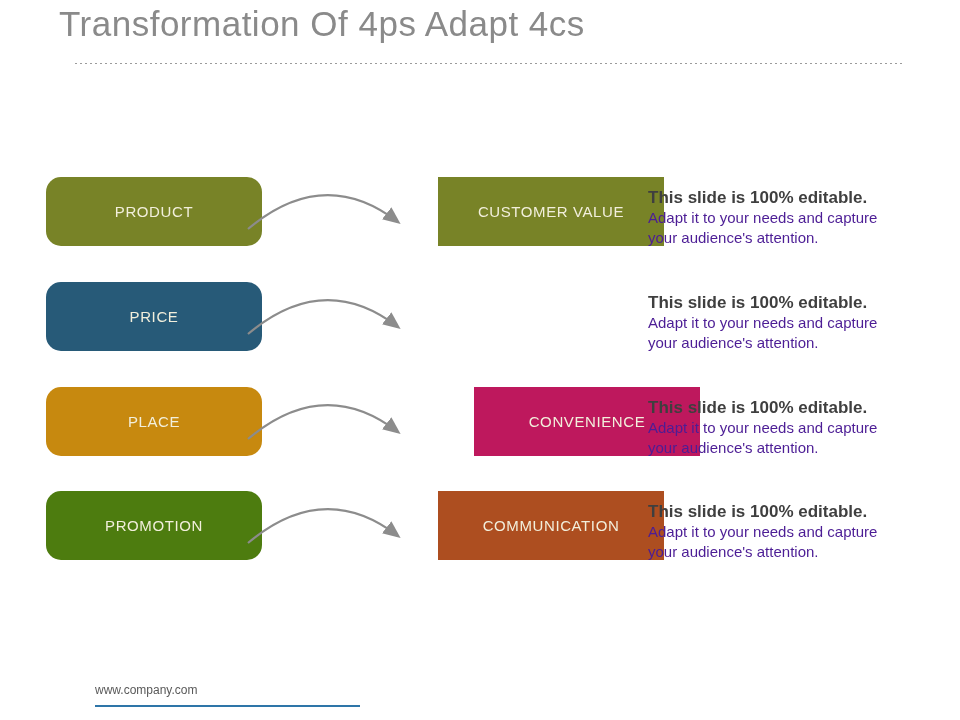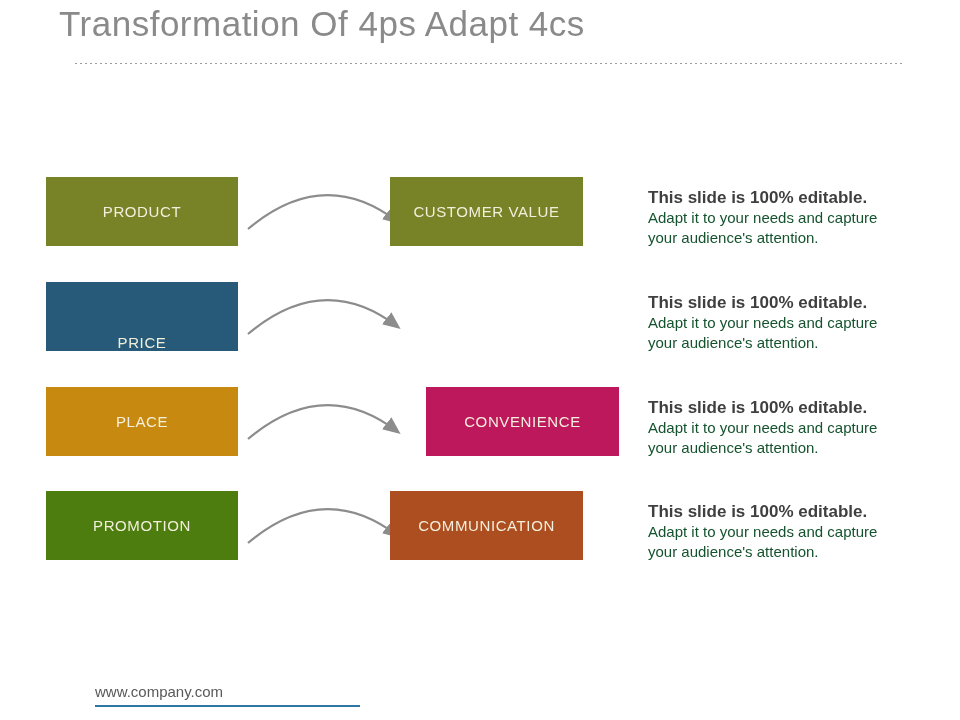--- a/index.html
+++ b/index.html
@@ -13,28 +13,28 @@
   }
   .title-rule{
     position:absolute;left:75px;top:63px;width:830px;height:1px;
     background:repeating-linear-gradient(to right,#9b9b9b 0 2px,transparent 2px 5px);
   }
   .row{position:absolute;left:0;width:960px;height:69px;}
   .box{
     position:absolute;top:0;height:69px;display:flex;align-items:center;justify-content:center;
     color:#f2efdc;font-size:15px;letter-spacing:0.6px;text-align:center;
   }
-  .box-left{left:46px;width:192px;}
-  .box-right{left:390px;width:193px;}
+  .box-left{left:46px;width:216px;border-radius:15px;}
+  .box-right{left:438px;width:226px;}
   .arrow-svg{position:absolute;left:238px;top:0;width:177px;height:69px;}
   .note{position:absolute;left:648px;top:1px;width:260px;}
   .note-heading{font-size:17px;font-weight:700;color:#3f3f3f;line-height:21px;margin-top:9px;}
-  .note-body{font-size:15px;color:#14532d;line-height:20px;}
+  .note-body{font-size:15px;color:#4c1d95;line-height:20px;}
   .note-body span{display:block;}
-  .footer-url{position:absolute;left:95px;top:683px;font-size:15px;color:#595959;}
+  .footer-url{position:absolute;left:95px;top:683px;font-size:12px;color:#595959;}
   .footer-line{position:absolute;left:95px;top:705px;width:265px;height:2px;}
   .defs-svg{position:absolute;width:0;height:0;}
 </style>
 </head>
 <body>
 
 <div id="slide">
 
   <div class="title">Transformation Of 4ps Adapt 4cs</div>
   <div class="title-rule"></div>
@@ -60,21 +60,21 @@
     <div class="note">
       <div class="note-heading">This slide is 100% editable.</div>
       <div class="note-body">
         <span>Adapt it to your needs and capture</span>
         <span>your audience's attention.</span>
       </div>
     </div>
   </div>
 
   <div class="row" style="top:282px">
-    <div class="box box-left" style="background-color: rgb(39, 90, 120); align-items: flex-end;">
+    <div class="box box-left" style="background-color: rgb(39, 90, 120);">
       <span>PRICE</span>
     </div>
     <svg class="arrow-svg" viewBox="0 0 177 69">
       <path d="M 10 52 Q 86 -12 160 45" fill="none" stroke="#8c8c8c" stroke-width="2.2" marker-end="url(#arrowhead)"></path>
     </svg>
     <div class="note">
       <div class="note-heading">This slide is 100% editable.</div>
       <div class="note-body">
         <span>Adapt it to your needs and capture</span>
         <span>your audience's attention.</span>

